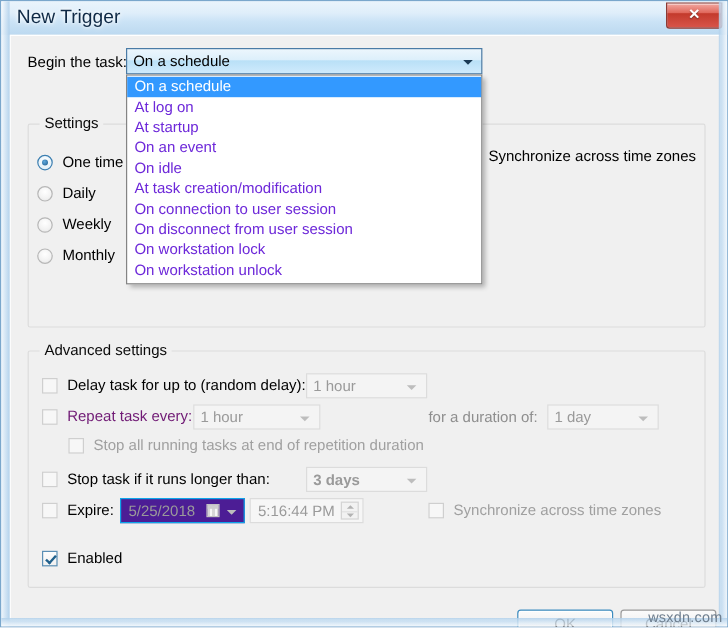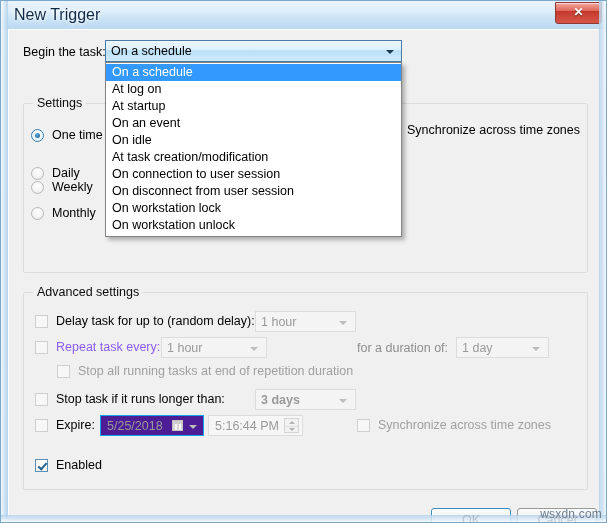--- a/index.html
+++ b/index.html
@@ -136,21 +136,21 @@
     box-sizing: border-box;
     z-index: 50;
     box-shadow: 3px 3px 4px rgba(0,0,0,0.28);
     padding: 1px 0 2px 0;
   }
   .dd-item {
     height: 17px;
     line-height: 17px;
     padding-left: 6px;
     font-size: 12.5px;
-    color: #000000;
+    color: #6d28d9;
     white-space: nowrap;
     cursor: default;
   }
   .dd-item.selected {
     background: #3399ff;
     color: #ffffff;
   }
 
   
   .groupbox {
@@ -424,21 +424,21 @@
     </div>
 
     <div class="groupbox" id="group-settings">
       <div class="group-title">Settings</div>
     </div>
 
     <div class="radio-row checked" style="top:98px;">
       <span class="radio-mark"></span>
       <span class="radio-label">One time</span>
     </div>
-    <div class="radio-row" style="top:136px;align-items:flex-end;">
+    <div class="radio-row" style="top:124px;align-items:flex-end;">
       <span class="radio-mark"></span>
       <span class="radio-label">Daily</span>
     </div>
     <div class="radio-row" style="top:150px;">
       <span class="radio-mark"></span>
       <span class="radio-label">Weekly</span>
     </div>
     <div class="radio-row" style="top:176px;">
       <span class="radio-mark"></span>
       <span class="radio-label">Monthly</span>
@@ -454,21 +454,21 @@
       <span class="check-mark"></span>
       <span class="check-label" style="color:#000;">Delay task for up to (random delay):</span>
     </div>
     <div class="combo-dis" style="left:246px; top:281px; width:101px;">
       <div class="val">1 hour</div>
       <div class="arr"></div>
     </div>
 
     <div class="check-row disabled" style="left:26px; top:310px;">
       <span class="check-mark"></span>
-      <span class="check-label" style="color:#8b5cf6;">Repeat task every:</span>
+      <span class="check-label" style="color:#701a75;">Repeat task every:</span>
     </div>
     <div class="combo-dis" style="left:152px; top:307px; width:106px;">
       <div class="val">1 hour</div>
       <div class="arr"></div>
     </div>
     <div class="plain-label dim" style="left:348px; top:311px;">for a duration of:</div>
     <div class="combo-dis" style="left:447px; top:307px; width:93px;">
       <div class="val">1 day</div>
       <div class="arr"></div>
     </div>

